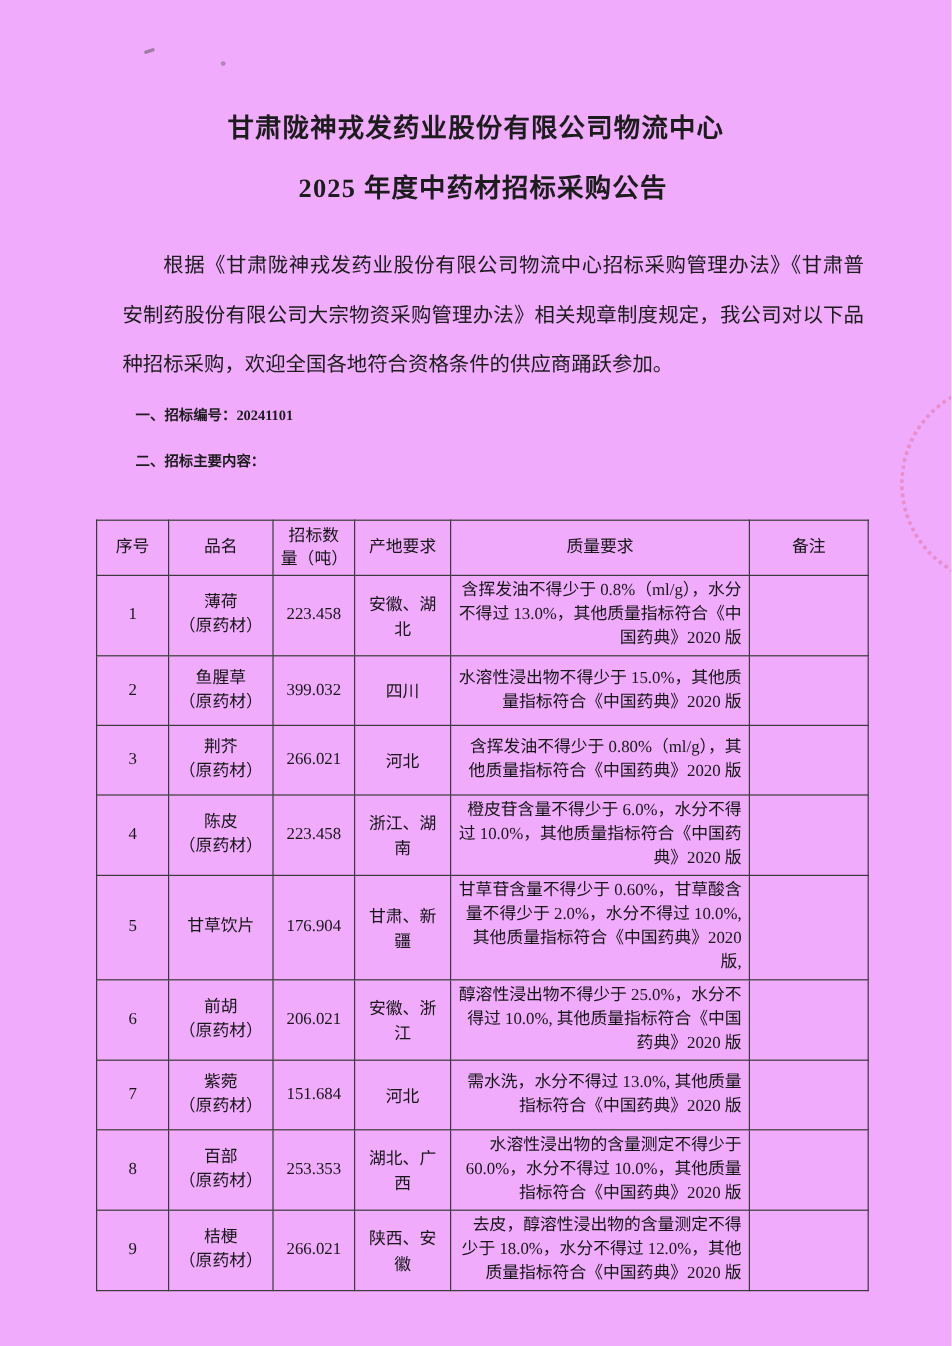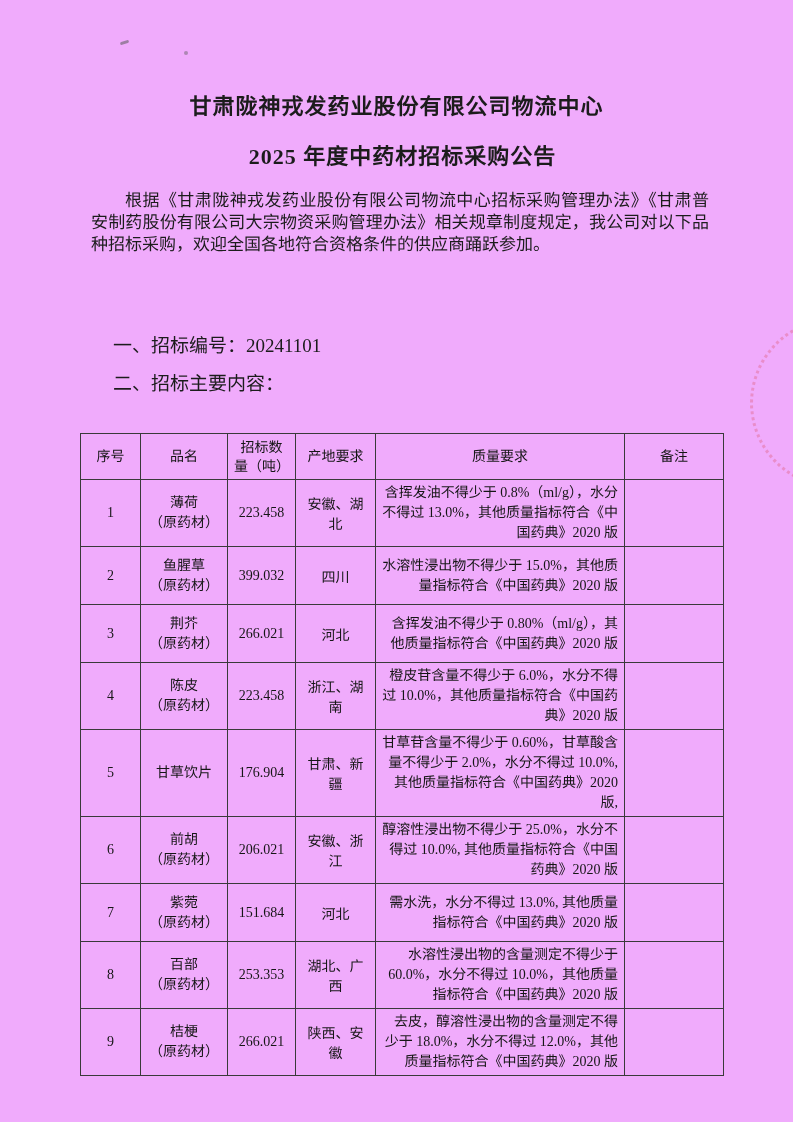--- a/index.html
+++ b/index.html
@@ -10,24 +10,24 @@
   }
   .title1{
     position:absolute;top:92px;left:0;width:100%;text-align:center;
     font-size:22px;line-height:30px;font-weight:700;letter-spacing:1px;margin:0;
   }
   .title2{
     position:absolute;top:136px;left:0;width:100%;text-align:center;
     font-size:22px;line-height:30px;font-weight:700;letter-spacing:1px;margin:6px;
   }
   .intro{
-    position:absolute;top:186px;left:87px;width:618px;margin:4px;
-    font-size:17px;line-height:22px;text-align:justify;text-indent:2em;
+    position:absolute;top:186px;left:87px;width:618px;margin:15px;
+    font-size:17px;line-height:41px;text-align:justify;text-indent:2em;
   }
-  .sec{position:absolute;font-size:19px;line-height:24px;}
+  .sec{position:absolute;font-size:12px;line-height:24px;font-weight:bold;}
   .sec1{top:334px;left:113px;}
   .sec2{top:372px;left:113px;}
   .sub1{top:409px;left:92px;}
   table.bid{
     position:absolute;top:433px;left:80px;width:643px;
     border-collapse:collapse;table-layout:fixed;
     font-size:14px;color:#161616;
   }
   table.bid th,table.bid td{
     border:1px solid #3a3a3a;padding:3px 6px;vertical-align:middle;

